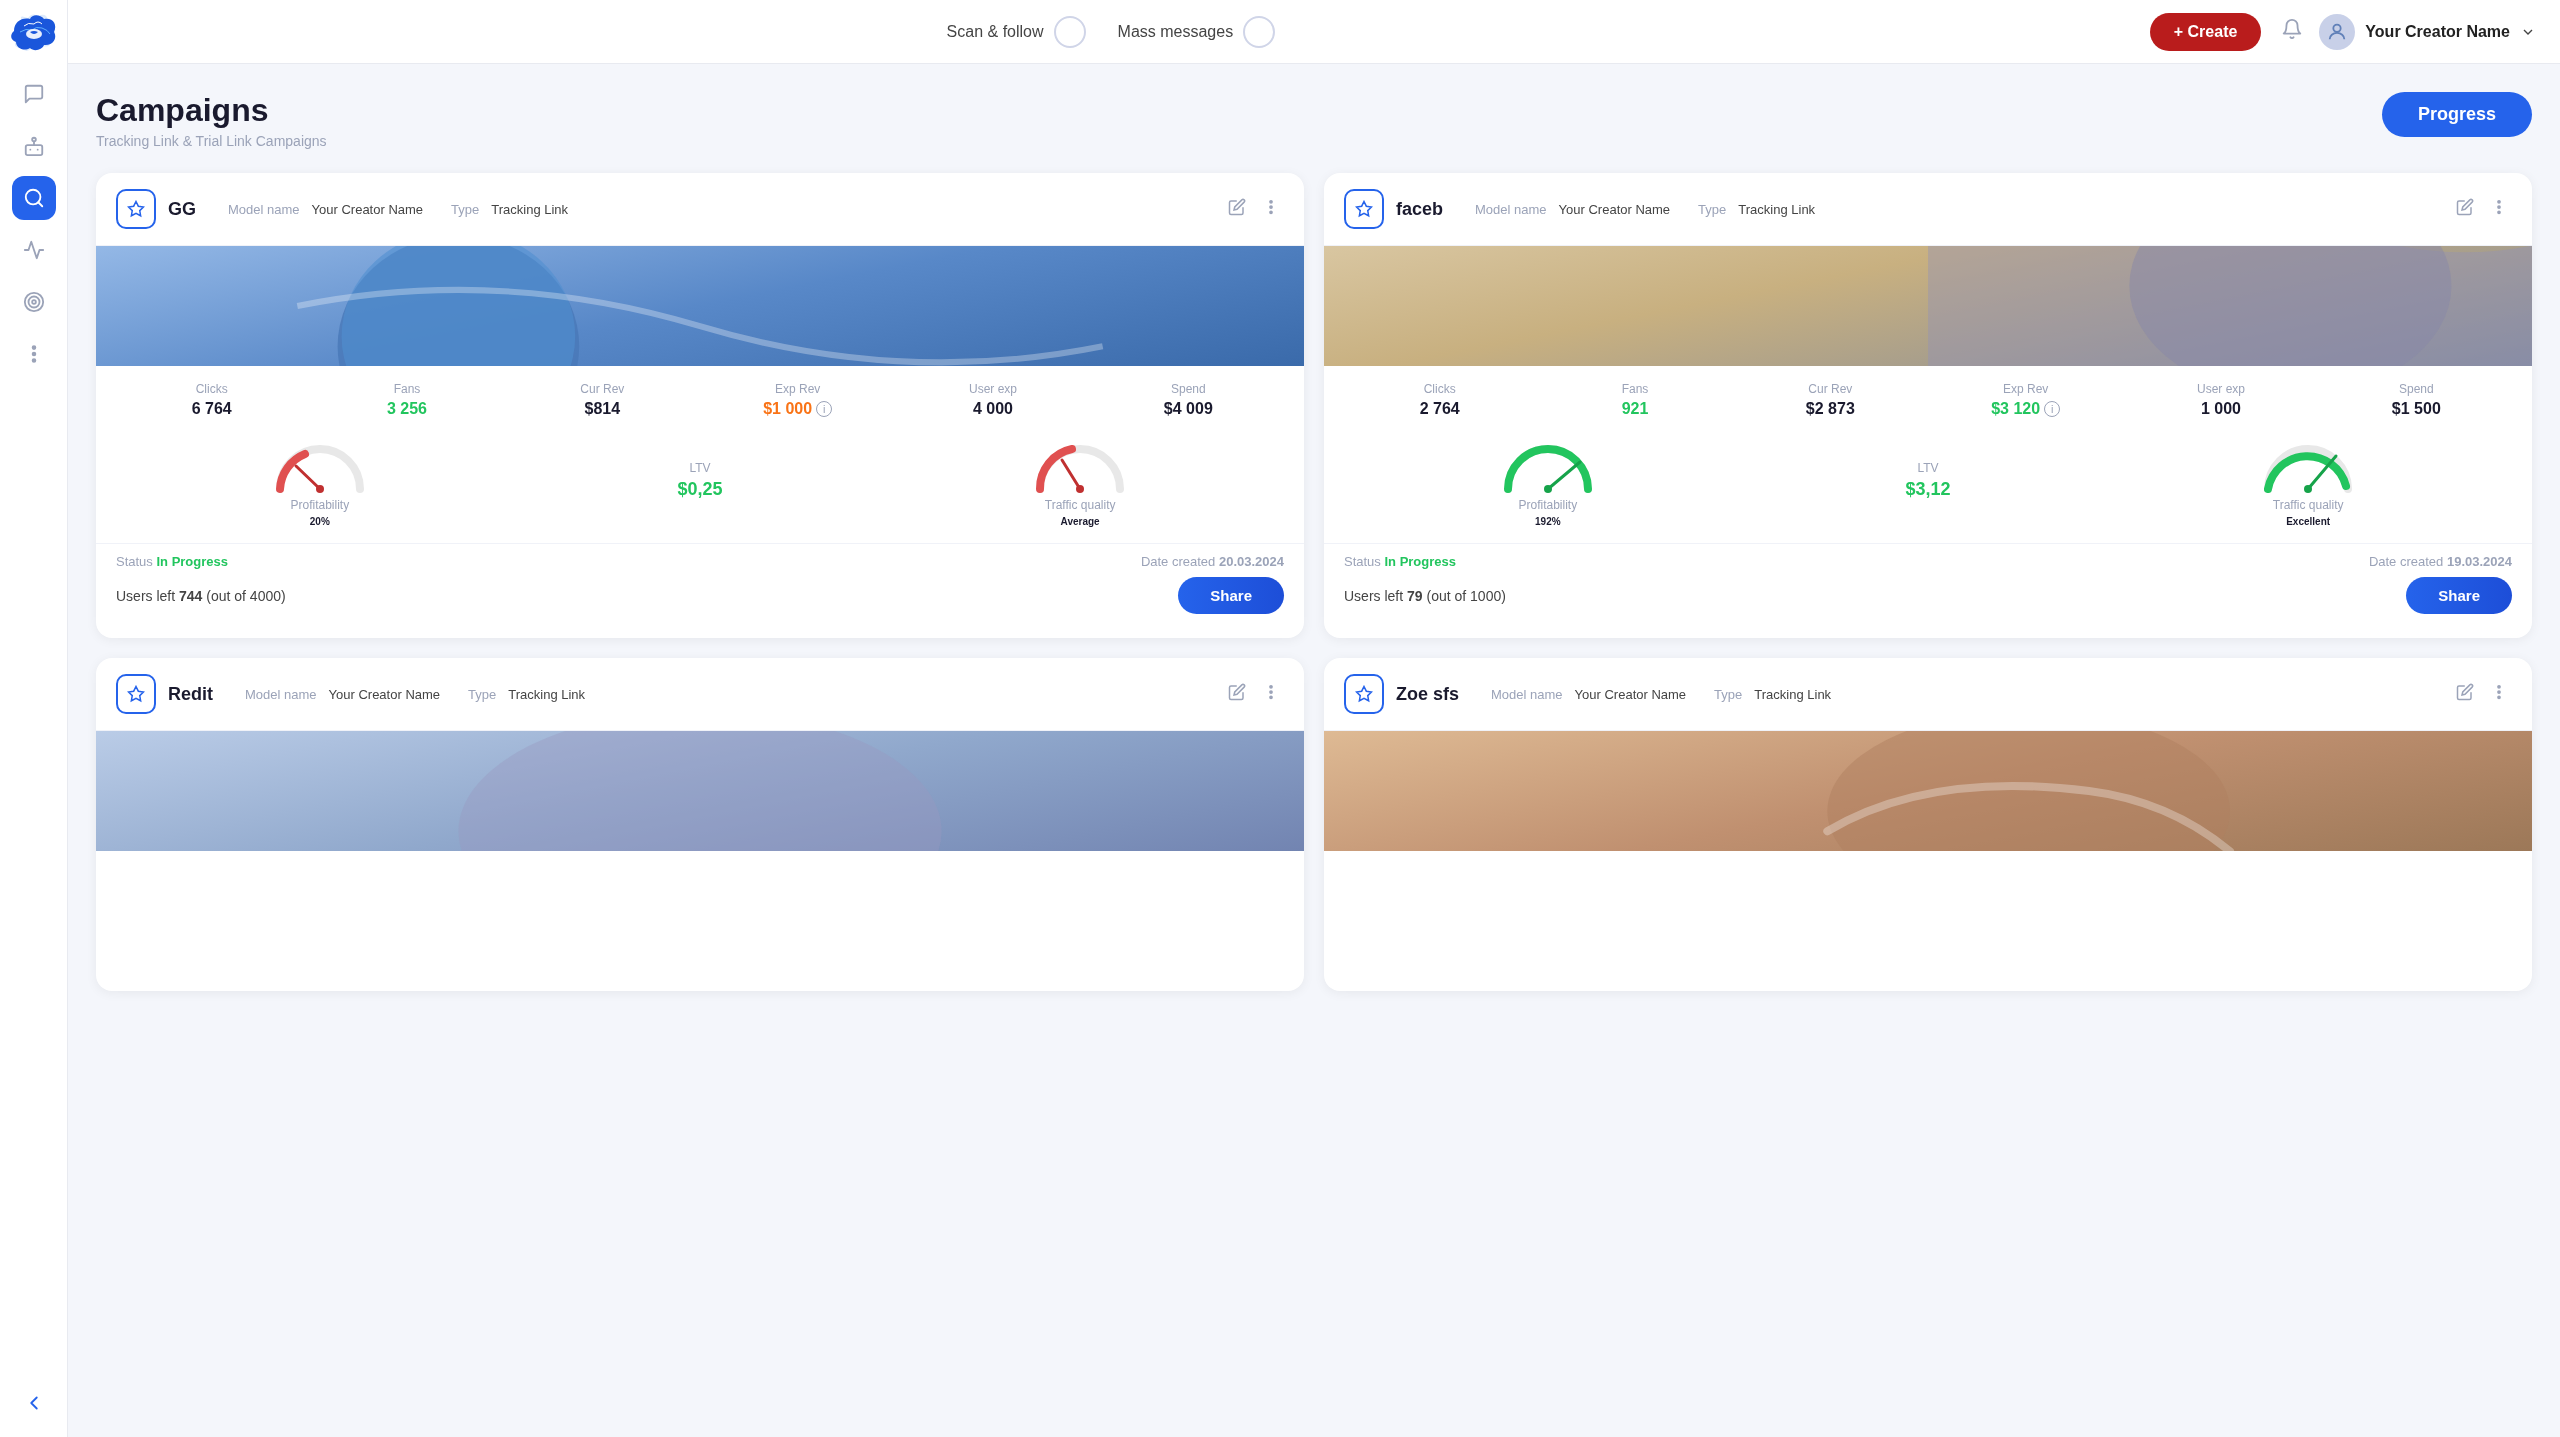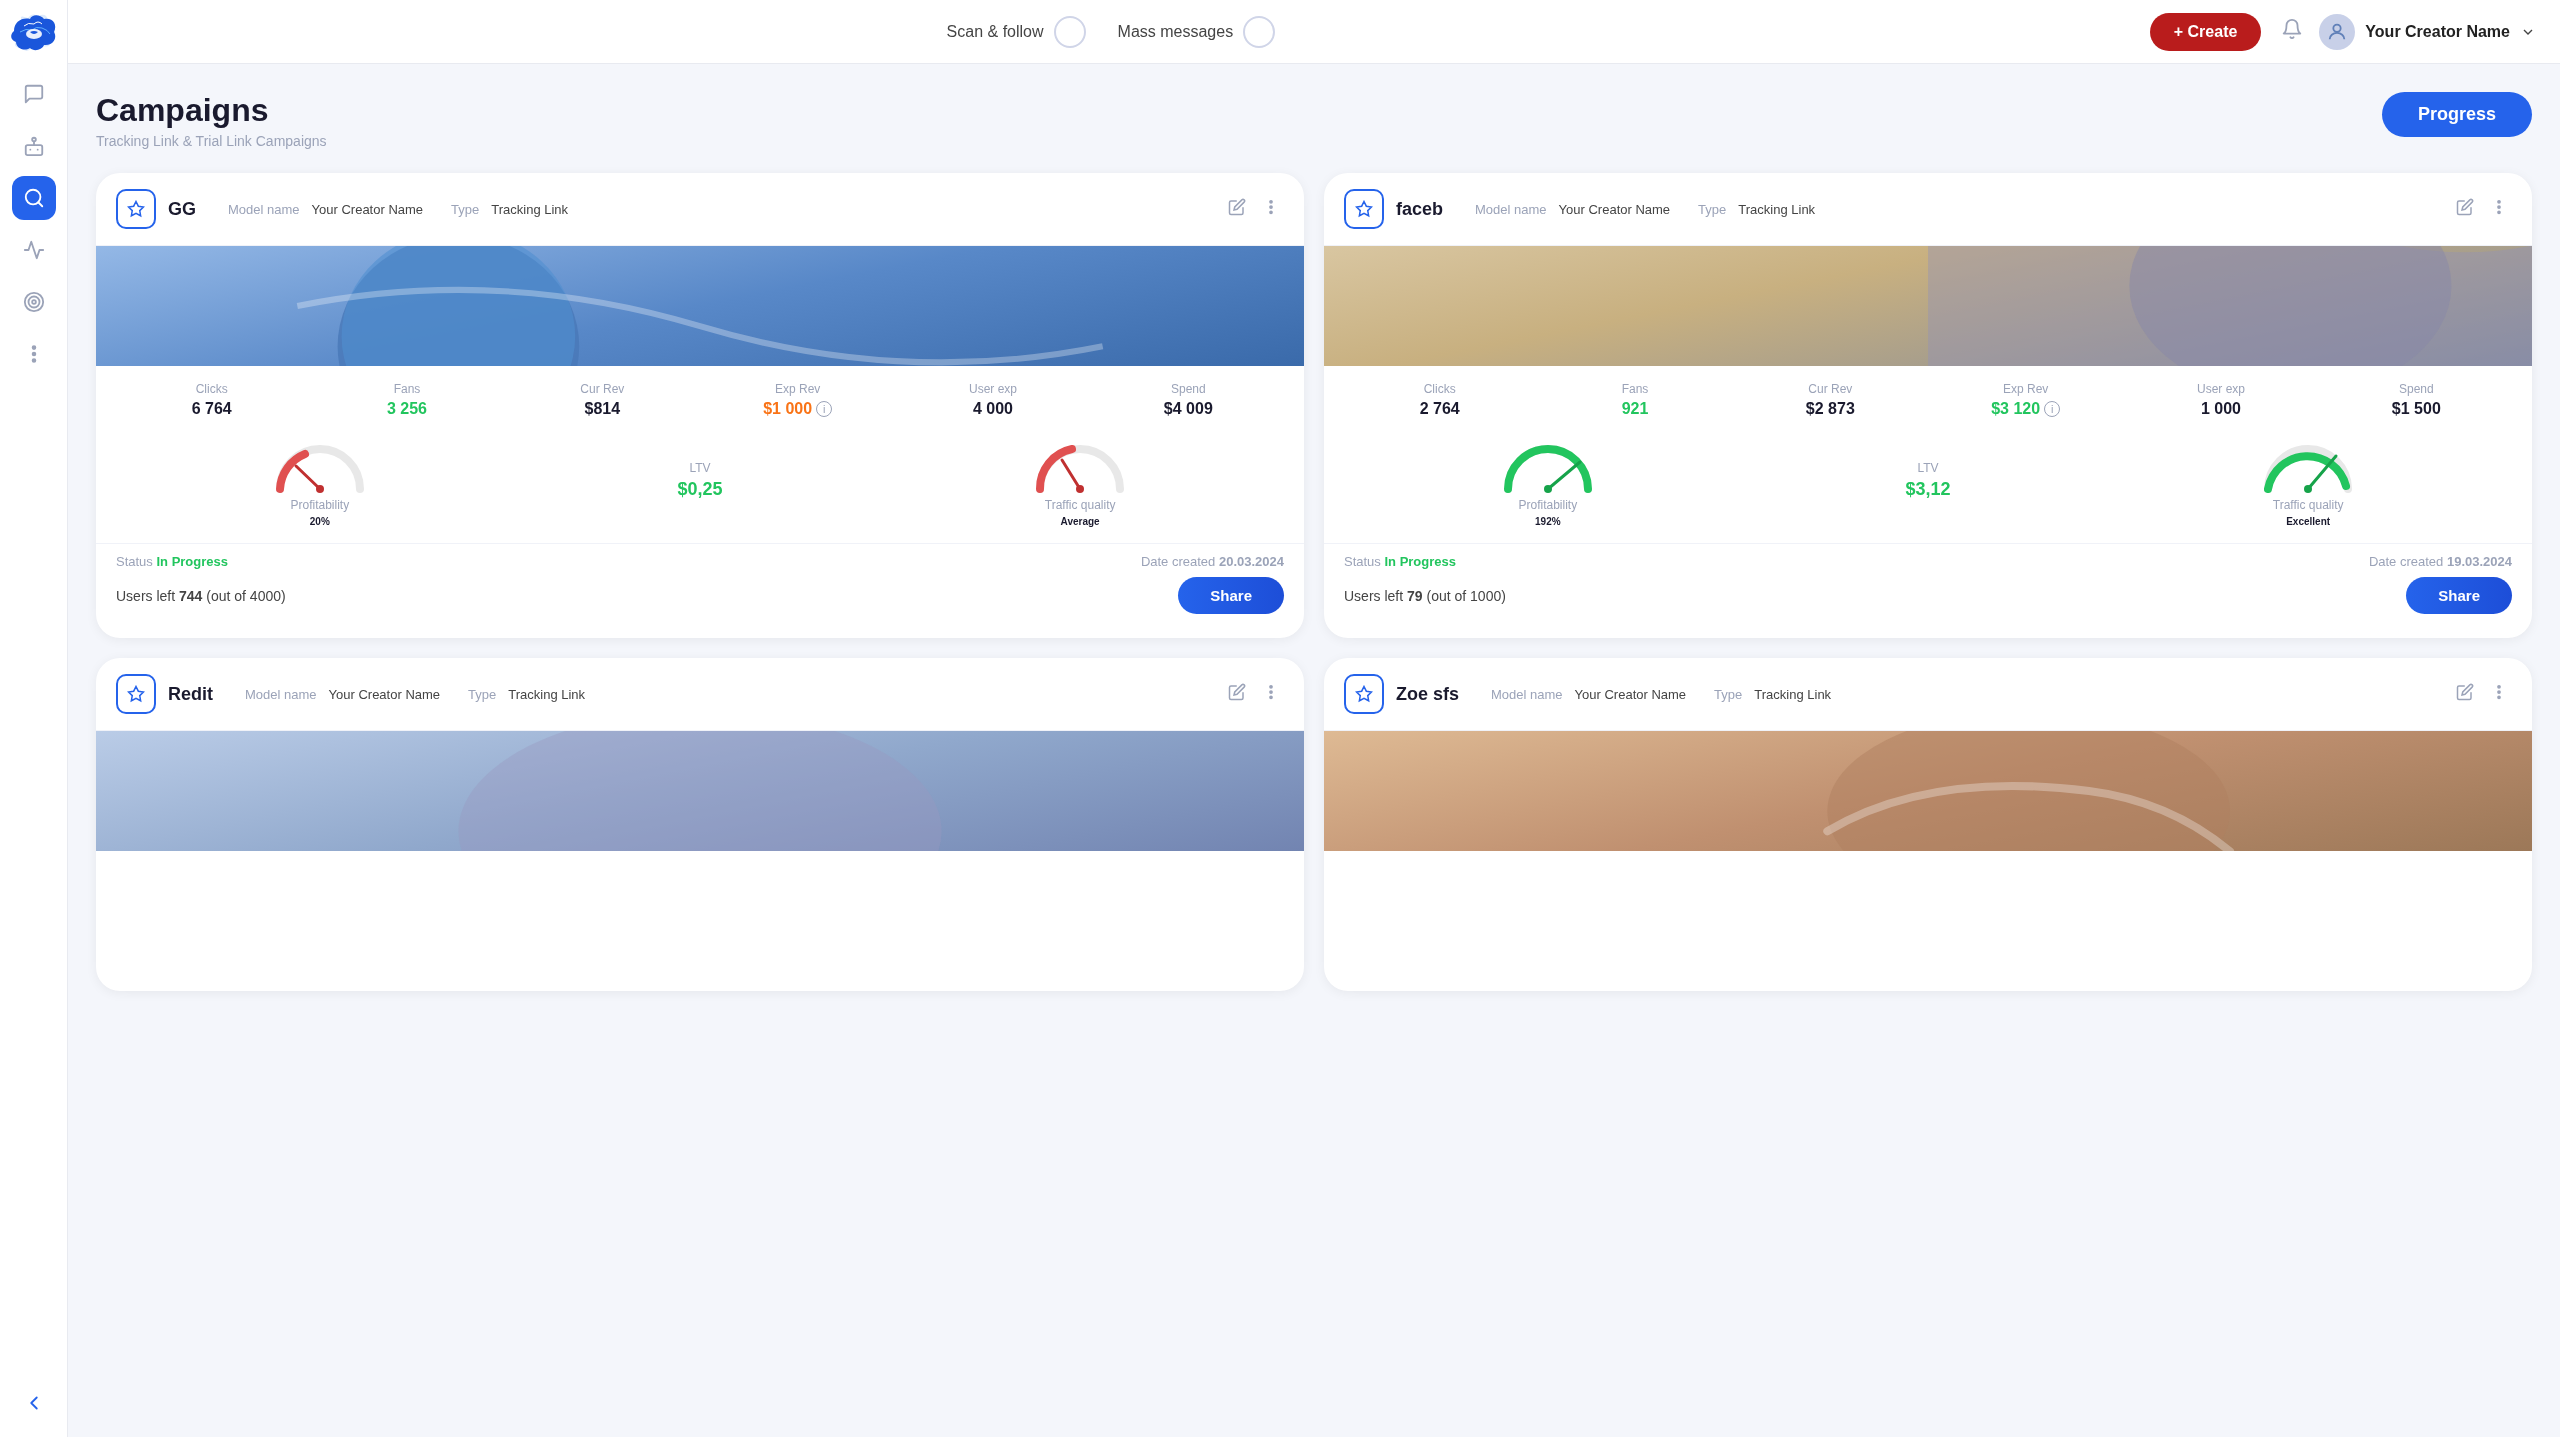--- a/index.html
+++ b/index.html
@@ -160,21 +160,21 @@
     
     .campaigns-grid {
       display: grid;
       grid-template-columns: 1fr 1fr;
       gap: 20px;
     }
 
     
     .campaign-card {
       background: #fff;
-      border-radius: 24px;
+      border-radius: 16px;
       overflow: hidden;
       box-shadow: 0 2px 12px rgba(0,0,0,0.06);
     }
     .card-header {
       display: flex;
       align-items: center;
       padding: 16px 20px;
       gap: 12px;
       border-bottom: 1px solid #f0f2f8;
     }

